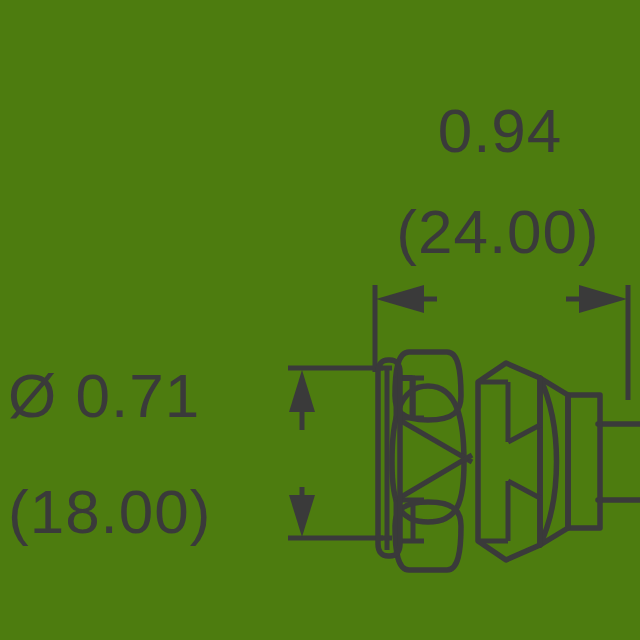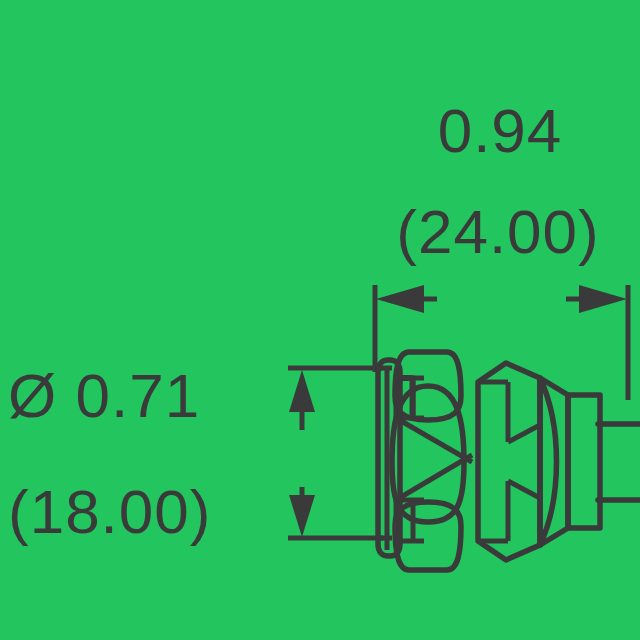--- a/index.html
+++ b/index.html
@@ -11,21 +11,21 @@
   body {
     width: 640px;
     height: 640px;
     overflow: hidden;
     font-family: "Liberation Sans", sans-serif;
   }
   #drawing-root {
     position: relative;
     width: 640px;
     height: 640px;
-    background: #22c55e;
+    background: #4d7c0f;
   }
   #drawing-svg {
     position: absolute;
     top: 0;
     left: 0;
     width: 640px;
     height: 640px;
     display: block;
   }
   .dim-text {

